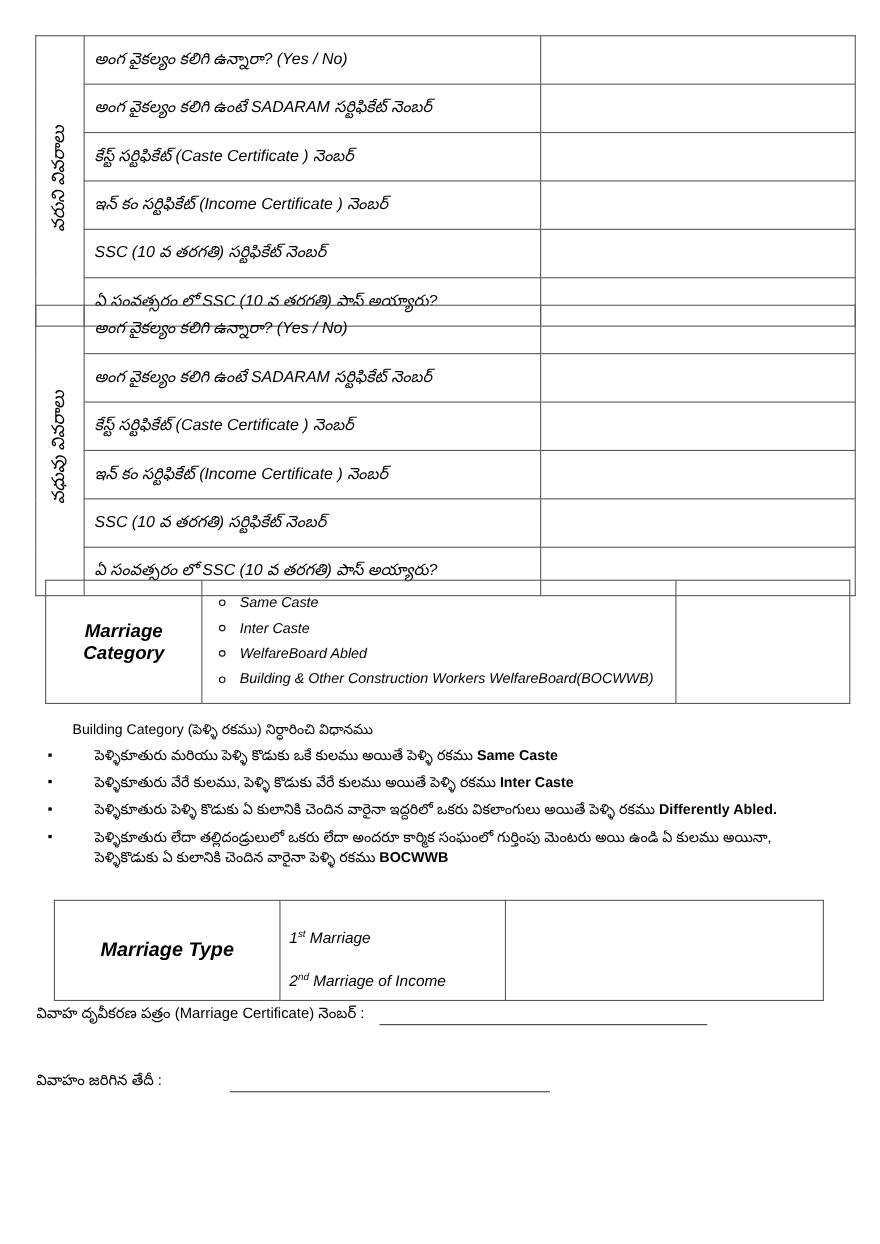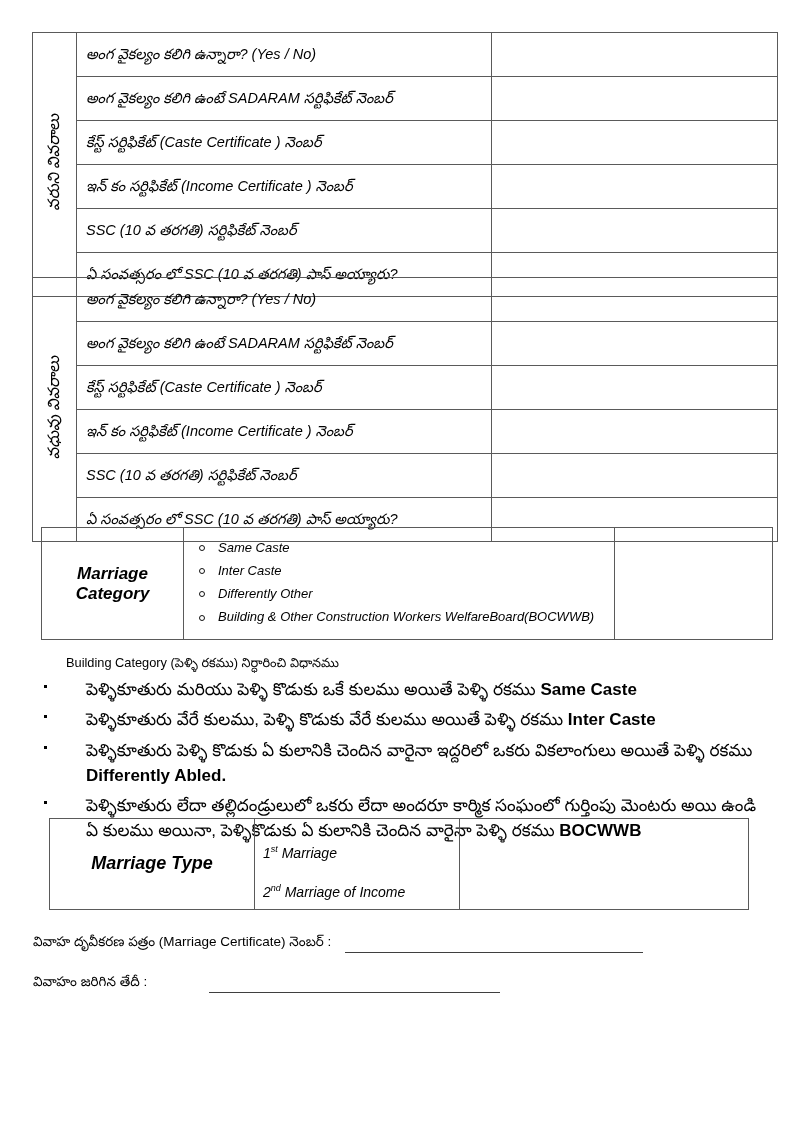--- a/index.html
+++ b/index.html
@@ -129,21 +129,21 @@
   }
   ul.note-list {
     list-style: none;
     margin: 0;
     padding: 0;
   }
   ul.note-list li {
     position: relative;
     margin: 0 0 6px 0;
     padding-left: 46px;
-    font-size: 17px;
+    font-size: 13px;
     line-height: 1.45;
   }
   ul.note-list li .bullet-glyph {
     position: absolute;
     left: 4px;
     top: 7px;
     width: 3px;
     height: 3px;
     background: #000;
     display: inline-block;
@@ -189,21 +189,21 @@
     white-space: nowrap;
     display: flex;
     align-items: flex-end;
   }
   .fillrow .flabel { display: inline-block; }
   .fillrow .fline {
     display: inline-block;
     border-bottom: 1.2px solid #3f3f3f;
     height: 13px;
   }
-  #cert-row { left: 33px; top: 934px; text-align: center; }
+  #cert-row { left: 33px; top: 913px; text-align: center; }
   #cert-row .fline { width: 298px; margin-left: 14px; }
   #date-row { left: 33px; top: 974px; justify-content: center; }
   #date-row .fline { width: 291px; margin-left: 62px; }
 </style>
 </head>
 <body>
 
 <div class="page">
 
   <table class="form-table person-table" id="groom-table" style="top:32px;">
@@ -279,21 +279,21 @@
             <li>
               <span class="radio-glyph"></span>
               <span>Same Caste</span>
             </li>
             <li>
               <span class="radio-glyph"></span>
               <span>Inter Caste</span>
             </li>
             <li>
               <span class="radio-glyph"></span>
-              <span>Differently Other</span>
+              <span>WelfareBoard Abled</span>
             </li>
             <li>
               <span class="radio-glyph"></span>
               <span>Building &amp; Other Construction Workers WelfareBoard(BOCWWB)</span>
             </li>
           </ul>
         </td>
         <td class="mcat-answer"></td>
       </tr>
     </tbody>

